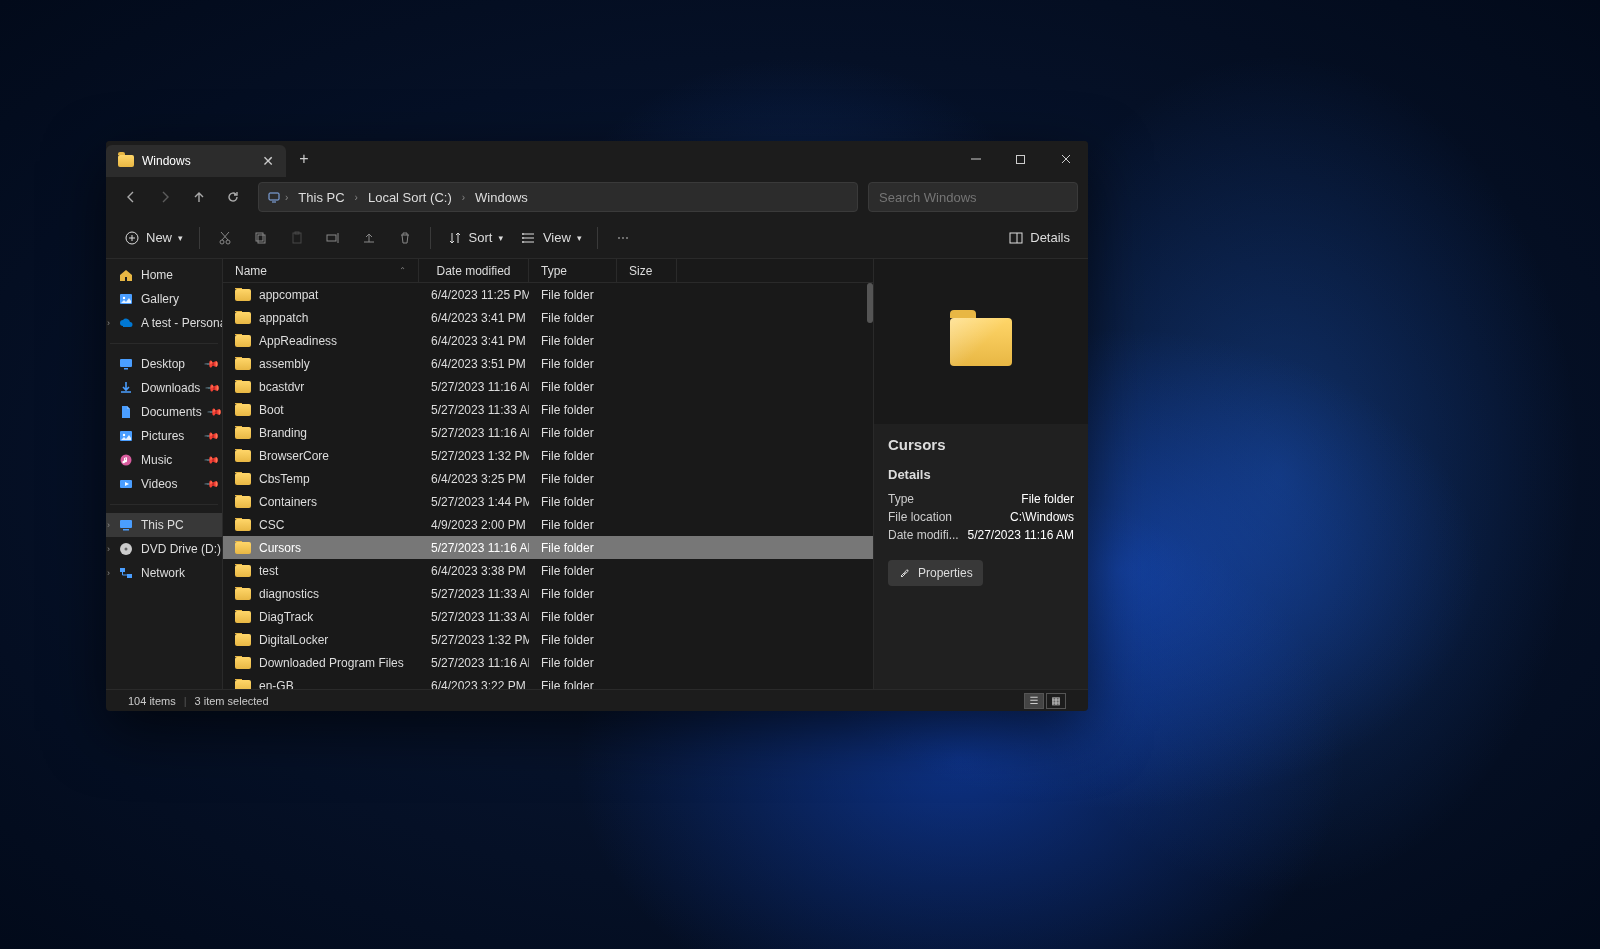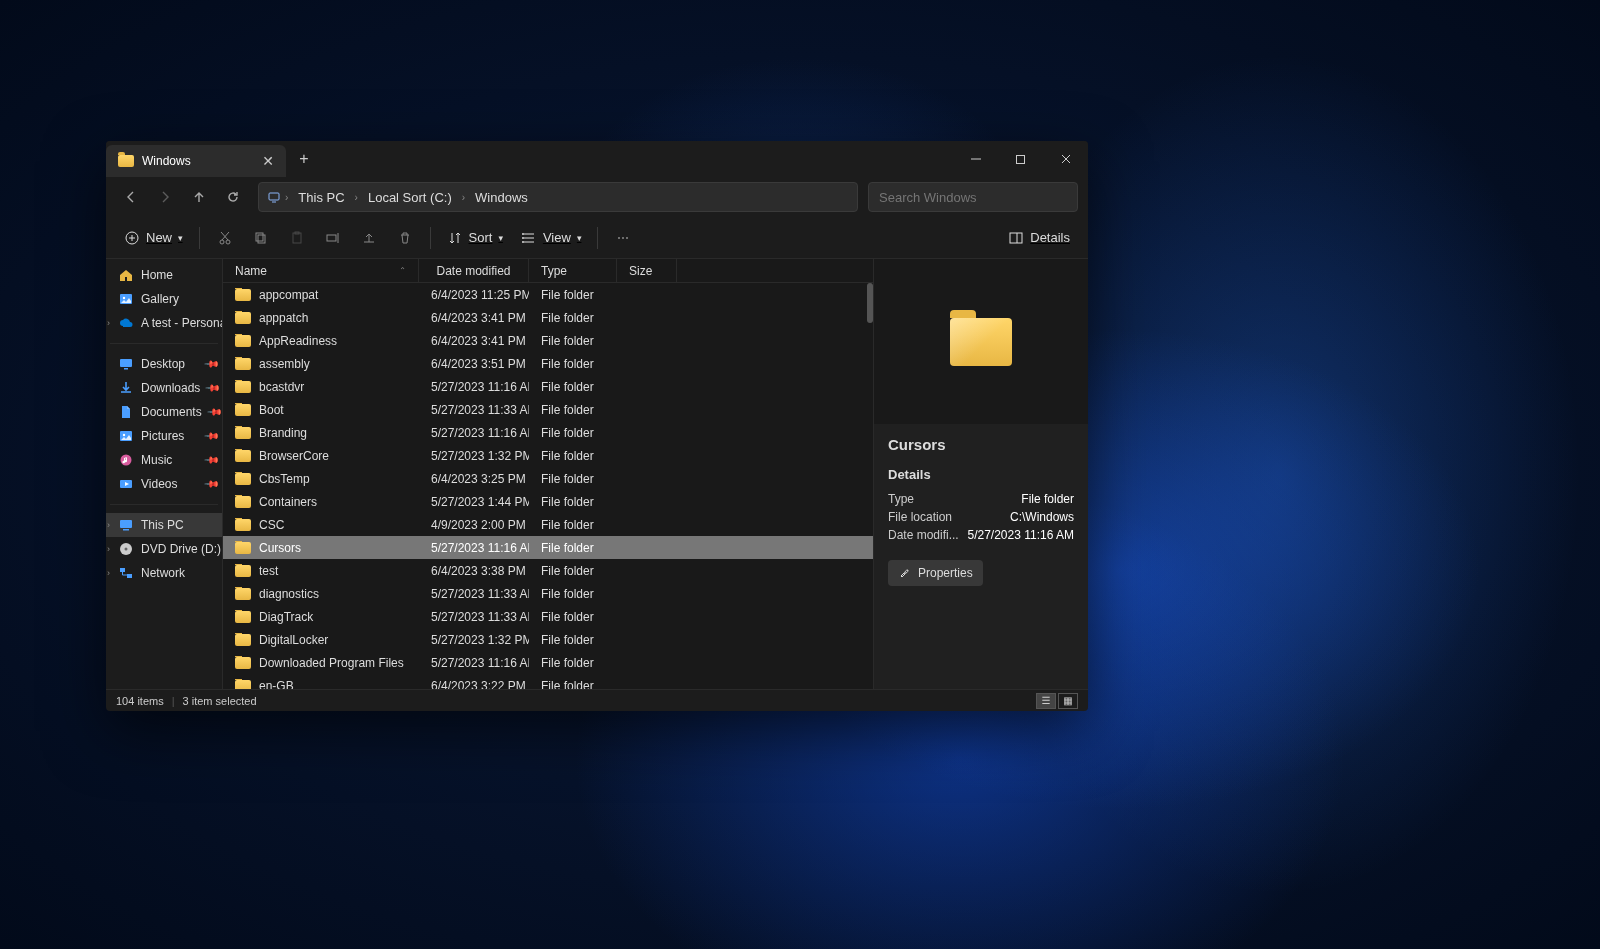--- a/index.html
+++ b/index.html
@@ -19,21 +19,21 @@
 .tab-close { margin-left: auto; color: #ccc; font-size: 14px; cursor: pointer; }
 .newtab { width: 36px; display: flex; align-items: center; justify-content: center; color: #ccc; font-size: 16px; cursor: pointer; }
 .winbtns { margin-left: auto; display: flex; }
 .winbtn { width: 45px; display: flex; align-items: center; justify-content: center; color: #ccc; cursor: pointer; }
 .navbar { height: 40px; display: flex; align-items: center; padding: 0 10px; gap: 4px; background: #1c1c1c; }
 .navbtn { width: 30px; height: 30px; display: flex; align-items: center; justify-content: center; color: #aaa; border-radius: 4px; cursor: pointer; }
 .breadcrumb { flex: 1; height: 30px; background: #2c2c2c; border: 1px solid #3a3a3a; border-radius: 4px; display: flex; align-items: center; padding: 0 8px; gap: 4px; color: #ddd; font-size: 13px; margin: 0 6px; }
 .bc-part { padding: 2px 6px; border-radius: 3px; cursor: pointer; }
 .bc-sep { color: #888; font-size: 10px; }
 .search { width: 210px; height: 30px; background: #2c2c2c; border: 1px solid #3a3a3a; border-radius: 4px; color: #888; font-size: 13px; padding: 0 10px; outline: none; }
-.toolbar { height: 42px; display: flex; align-items: center; padding: 0 10px; gap: 2px; border-bottom: 1px solid #2a2a2a; text-decoration: underline; }
+.toolbar { height: 42px; display: flex; align-items: center; padding: 0 10px; gap: 2px; border-bottom: 1px solid #2a2a2a; }
 .tbtn { height: 30px; padding: 0 8px; display: flex; align-items: center; gap: 6px; color: #ddd; font-size: 13px; border-radius: 4px; cursor: pointer; }
 .tbtn svg { width: 16px; height: 16px; }
 .tsep { width: 1px; height: 22px; background: #3a3a3a; margin: 0 6px; }
 .tbtn.iconic { width: 34px; padding:0; justify-content:center; color:#888; }
 .body { flex: 1; display: flex; overflow: hidden; }
 .sidebar { width: 117px; background: #1c1c1c; border-right: 1px solid #2a2a2a; padding: 4px 0; overflow: hidden; font-size: 12px; display:flex; flex-direction:column; }
 .sb-item { height: 24px; display: flex; align-items: center; gap: 7px; padding: 0 4px 0 12px; color: #ddd; cursor: pointer; white-space: nowrap; position:relative; }
 .sb-item.selected { background: #383838; }
 .sb-item .ico { width: 16px; height: 16px; display: flex; align-items: center; justify-content: center; flex-shrink: 0; }
 .sb-item .pin { margin-left: auto; color: #888; font-size: 10px; transform: rotate(45deg); }
@@ -54,21 +54,21 @@
 .big-folder { width: 62px; height: 48px; background: linear-gradient(#ffd669,#e8b744); border-radius: 4px; position: relative; }
 .big-folder::before { content:''; position:absolute; top:-8px; left:0; width:26px; height:8px; background:#e8b744; border-radius:4px 4px 0 0; }
 .big-folder::after { content:''; position:absolute; inset:0; background: linear-gradient(135deg, rgba(255,255,255,0.35) 0%, transparent 55%); border-radius:4px; }
 .details-body { padding: 12px 14px; }
 .details-title { font-size: 15px; font-weight: 600; margin-bottom: 14px; }
 .details-sub { font-weight: 600; margin-bottom: 10px; font-size: 13px; }
 .drow { display: flex; justify-content: space-between; margin-bottom: 4px; font-size: 12px; }
 .drow .k { color: #ccc; }
 .drow .v { color: #fff; text-align: right; }
 .prop-btn { margin-top: 14px; padding: 6px 10px; background: #383838; border-radius: 4px; display: inline-flex; align-items: center; gap: 6px; cursor: pointer; font-size: 12px;}
-.status { height: 22px; border-top: 1px solid #2a2a2a; display: flex; align-items: center; padding: 0 10px; gap: 8px; color: #ccc; font-size: 11px; }
+.status { height: 22px; border-top: 1px solid #2a2a2a; display: flex; align-items: center; padding: 0 22px; gap: 8px; color: #ccc; font-size: 11px; }
 .status .sep { color: #555; }
 .status .view-toggles { margin-left: auto; display: flex; gap: 2px; }
 .vtog { width: 20px; height: 16px; border: 1px solid #555; display:flex; align-items:center; justify-content:center; cursor:pointer; font-size:10px; }
 .vtog.active { background: #444; }
 .scrollind { position:absolute; right:0; top:0; width:6px; height:40px; background:#555; border-radius:3px; }
 </style>
 </head>
 <body>
 <div class="desktop-swirl"></div>
 

